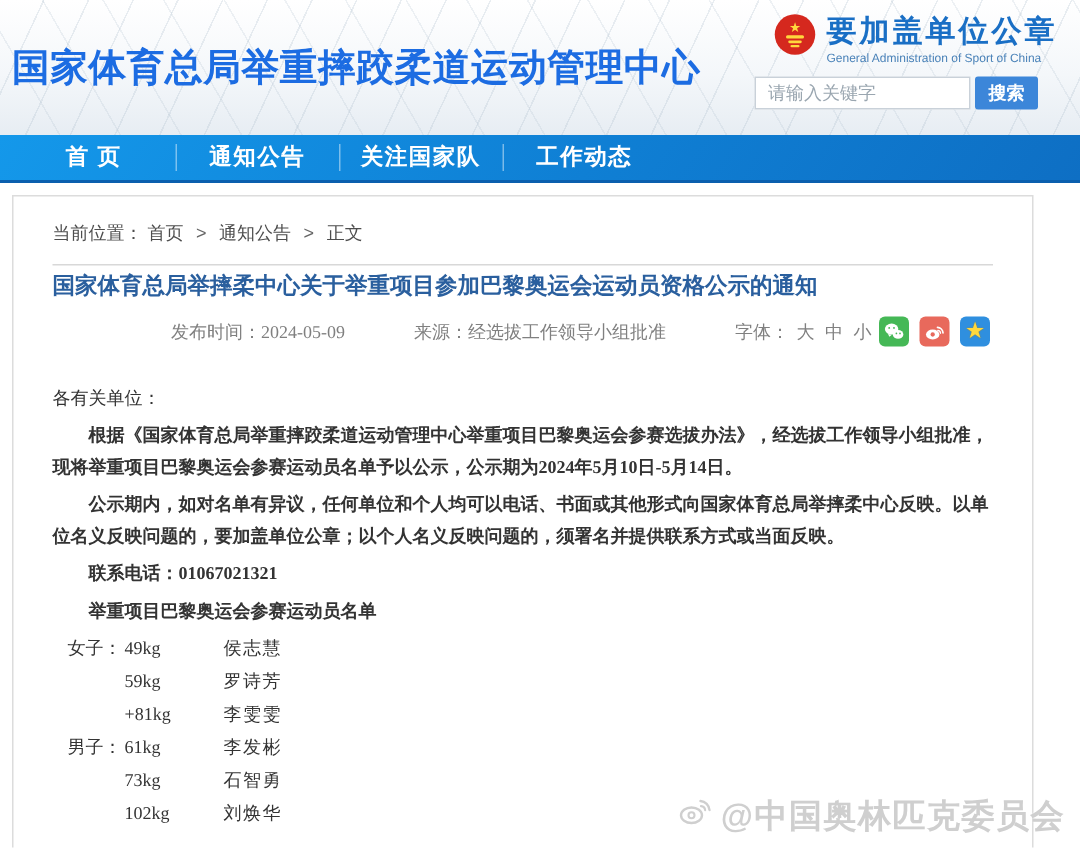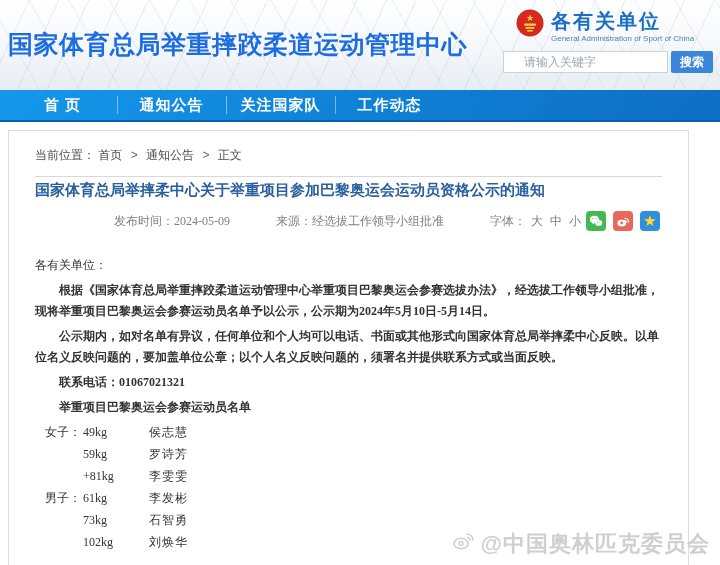--- a/index.html
+++ b/index.html
@@ -29,22 +29,22 @@
     letter-spacing: 0.5px; white-space: nowrap;
   }
   .logo-block {
     position: absolute; left: 516px; top: 9px;
     display: flex; align-items: flex-start; gap: 7px; cursor: pointer;
   }
   .logo-cn { font-size: 20px; font-weight: bold; color: #1a6fc5; letter-spacing: 2px; line-height: 24px; }
   .logo-en { font-size: 8px; color: #4a82b8; margin-top: 1px; white-space: nowrap; }
   .search-row { position: absolute; left: 503px; top: 51px; display: flex; }
   .search-input {
-    width: 165px; height: 22px; border: 1px solid #c9d1d9; background: #fff;
-    font-size: 12px; color: #333; padding: 0 20px; outline: none;
+    width: 144px; height: 22px; border: 1px solid #c9d1d9; background: #fff;
+    font-size: 12px; color: #333; padding: 0 8px; outline: none;
     font-family: "Liberation Sans", sans-serif;
   }
   .search-input::placeholder { color: #9aa6b0; }
   .search-button {
     width: 42px; height: 22px; margin-left: 3px; border: none; border-radius: 2px;
     background: #3c86d9; color: #fff; font-size: 12px; font-weight: bold;
     cursor: pointer; font-family: "Liberation Sans", sans-serif;
   }
 
   
@@ -130,21 +130,21 @@
     <span>
       <svg width="28" height="28" viewBox="0 0 28 28">
         <circle cx="14" cy="14" r="13.5" fill="#d5281e"></circle>
         <text x="14" y="12" font-size="9" fill="#ffd83d" text-anchor="middle">★</text>
         <rect x="8" y="14.5" width="12" height="2.2" rx="1" fill="#ffd83d"></rect>
         <rect x="9.5" y="18" width="9" height="1.8" rx="0.9" fill="#ffd83d"></rect>
         <rect x="11" y="21" width="6" height="1.5" rx="0.7" fill="#ffd83d"></rect>
       </svg>
     </span>
     <div>
-      <div class="logo-cn">各有关单位</div>
+      <div class="logo-cn">要加盖单位公章</div>
       <div class="logo-en">General Administration of Sport of China</div>
     </div>
   </div>
 
   <div class="search-row">
     <input class="search-input" type="text" placeholder="请输入关键字" style="">
     <button class="search-button">搜索</button>
   </div>
 </header>
 

